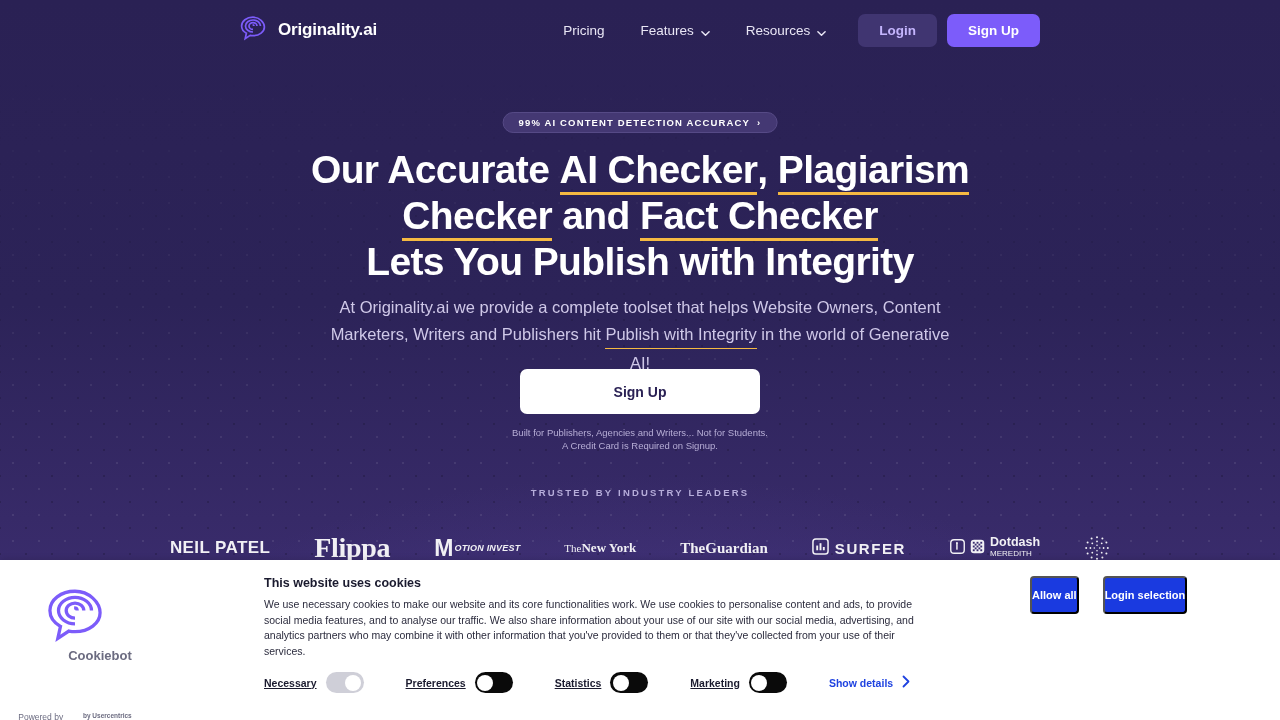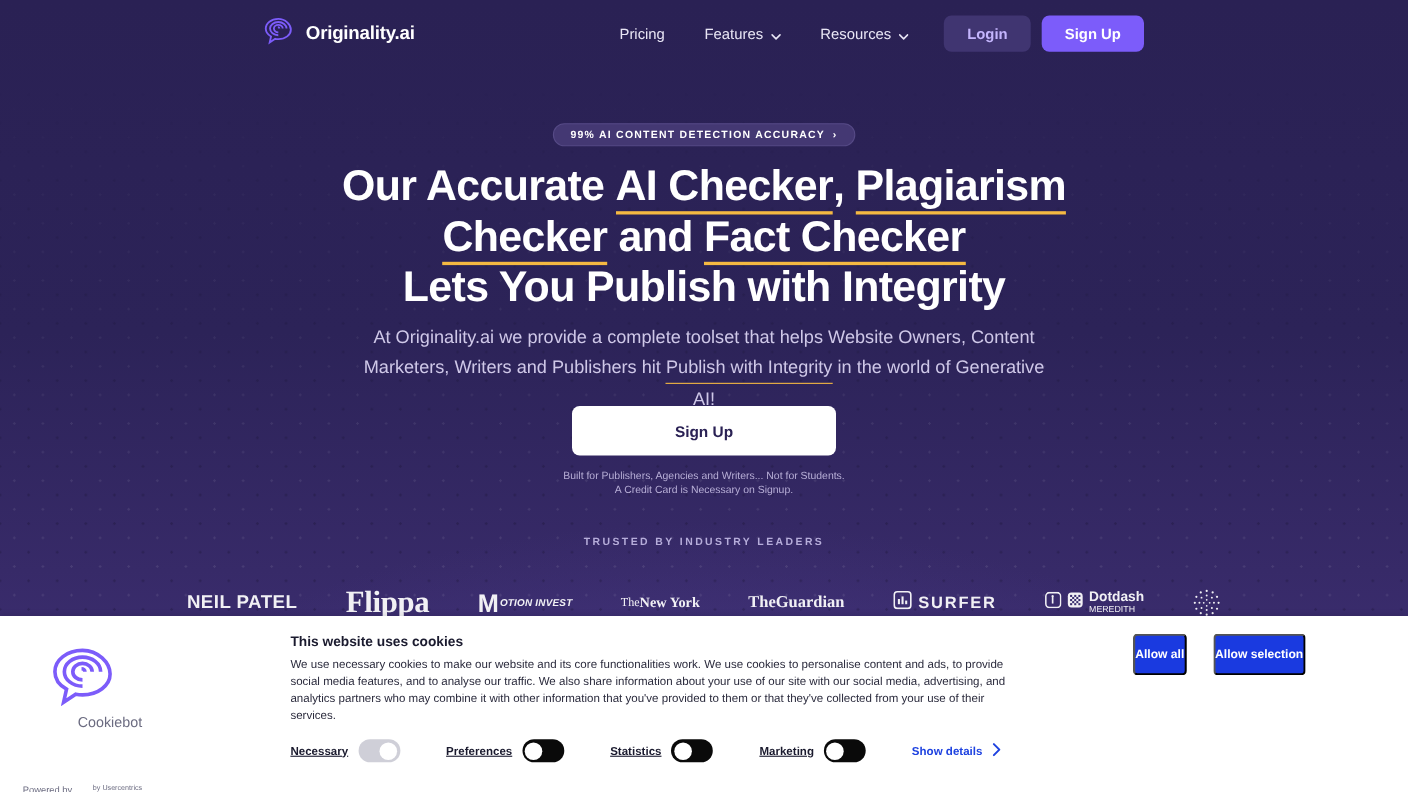--- a/index.html
+++ b/index.html
@@ -122,21 +122,21 @@
   }
   .cookie-logo-col {
     width:150px; padding-top:24px;
     display:flex; flex-direction:column; align-items:center; justify-content:space-between;
     height:160px; padding-bottom:22px;
   }
   .cookiebot-credit {
     display:flex; align-items:flex-end; gap:5px; color:#6b6b80; font-size:8.5px;
   }
   .cookiebot-name { font-size:13px; font-weight:bold; color:#3a3a4d; line-height:12px; letter-spacing:-0.3px; }
-  .cookiebot-name span { display:block; font-size:6.5px; font-weight:normal; color:#6b6b80; letter-spacing:0; text-align:right;margin-top:48px; }
+  .cookiebot-name span { display:block; font-size:6.5px; font-weight:bold; color:#6b6b80; letter-spacing:0; text-align:right;margin-top:48px; }
   .cookie-body { flex:1; padding:16px 10px 0 114px; position:relative; }
   .cookie-title { font-size:12.5px; font-weight:bold; color:#1a1a2e; margin-bottom:7px; }
   .cookie-text { font-size:10.5px; color:#2b2b3d; line-height:15.5px; width:670px; }
   .cookie-toggles {
     position:absolute; left:114px; bottom:-34px; display:flex; align-items:center; gap:0;
   }
   .tg-group { display:flex; align-items:center; gap:9px; margin-right:42px; }
   .tg-label { font-size:10.5px; font-weight:bold; color:#1a1a2e; white-space:nowrap;text-decoration:underline; }
   .switch { width:38px; height:21px; border-radius:11px; position:relative; flex:0 0 auto; }
   .switch.off { background:#0a0a0a; }
@@ -210,21 +210,21 @@
     <span class="hl-line"><span>Our Accurate </span><span class="ul">AI Checker</span><span>, </span><span class="ul">Plagiarism</span></span>
     <span class="hl-line"><span class="ul">Checker</span><span> and </span><span class="ul">Fact Checker</span></span>
     <span class="hl-line">Lets You Publish with Integrity</span>
   </h1>
 
   <p class="sub"><span>At Originality.ai we provide a complete toolset that helps Website Owners, Content Marketers, Writers and Publishers hit </span><span class="ul">Publish with Integrity</span><span> in the world of Generative AI!</span></p>
 
   <a class="cta">Sign Up</a>
   <div class="fineprint">
     <div>Built for Publishers, Agencies and Writers... Not for Students.</div>
-    <div>A Credit Card is Necessary on Signup.</div>
+    <div>A Credit Card is Required on Signup.</div>
   </div>
 
   <div class="trusted">TRUSTED BY INDUSTRY LEADERS</div>
 
   <div class="logos">
     <div class="logo-item lg-neil">NEIL PATEL</div>
     <div class="logo-item lg-flippa">Flippa</div>
     <div class="logo-item lg-motion">
       <span class="lg-motion-m">M</span>
       <span class="lg-motion-t">OTION INVEST</span>
@@ -362,15 +362,15 @@
           <svg width="9" height="13" viewBox="0 0 9 13">
               <path d="M1.5 1.5l5 5-5 5" stroke="#1e42e0" stroke-width="1.8" fill="none" stroke-linecap="round" stroke-linejoin="round"></path>
             </svg>
         </span>
       </a>
     </div>
   </div>
 
   <div class="cookie-buttons">
     <button class="cbtn">Allow all</button>
-    <button class="cbtn">Allow selection</button>
+    <button class="cbtn">Login selection</button>
   </div>
 </div>
 
 </body></html>

